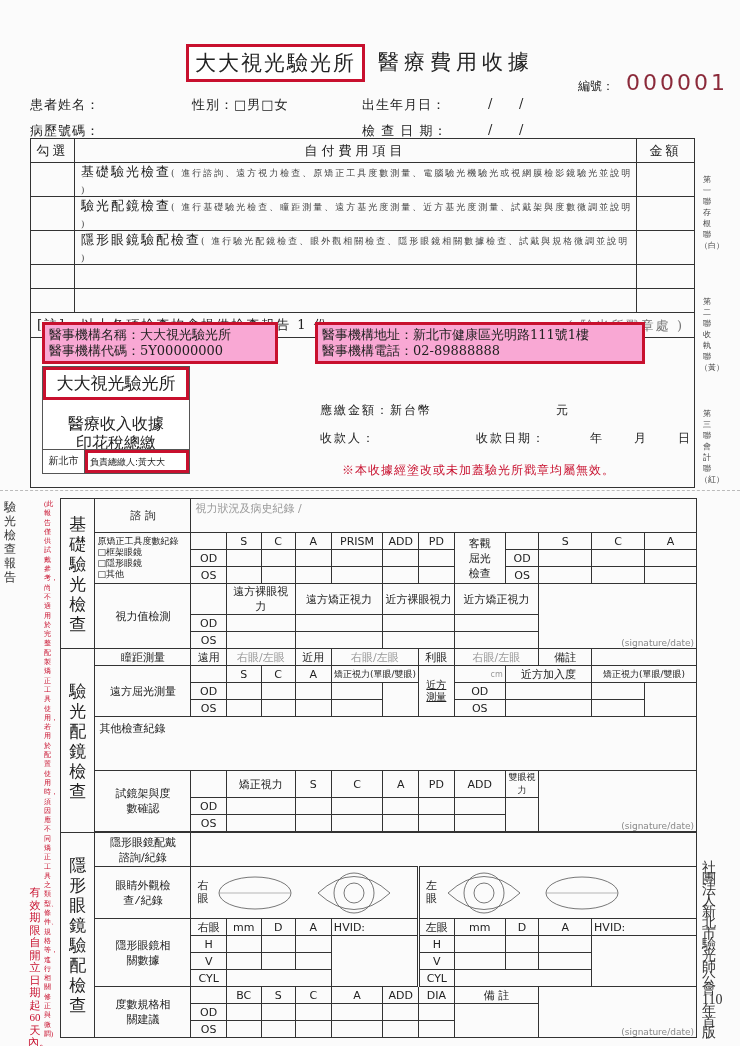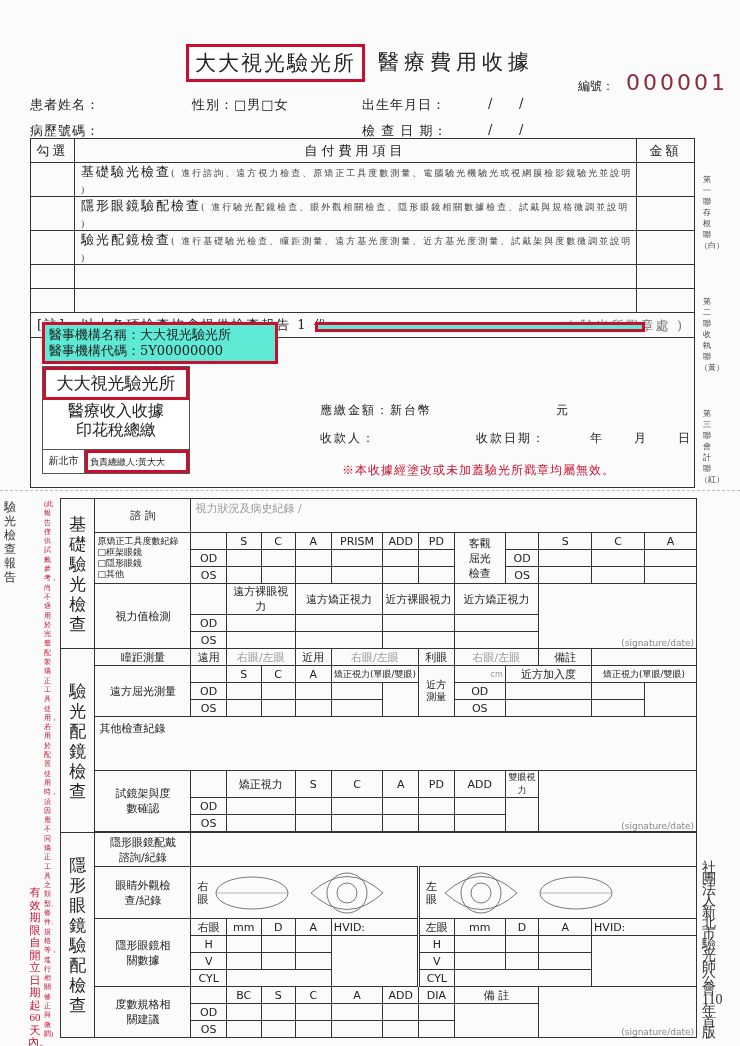--- a/index.html
+++ b/index.html
@@ -14,24 +14,24 @@
   .hdr { font-size: 13px; letter-spacing: 1px; }
   table { border-collapse: collapse; }
   td { border: 1px solid #333; }
   .fee { position: absolute; left: 30px; top: 138px; width: 665px; font-size: 13px; }
   .fee td { height: 24px; }
   .fee .note-row td { height: 25px; }
   .fee small { font-size: 9px; color: #444; }
   .fee .main-item { font-size: 13px; letter-spacing: 2px; padding-left: 6px; }
   .center { text-align: center; }
   .side-copy { position: absolute; left: 700px; width: 14px; font-size: 8px; line-height: 11px; color: #444; text-align: center; margin-top: 34px; }
-  .infobox { position: absolute; background: #5eead4; font-size: 13px; line-height: 16px; padding: 2px 4px; }
+  .infobox { position: absolute; background: #f9a8d4; font-size: 13px; line-height: 16px; padding: 2px 4px; }
   .stamp { position: absolute; left: 42px; top: 366px; width: 148px; height: 108px; border: 1px solid #555; background: #fff; }
   .stamp .s1 { font-family: "DejaVu Sans", sans-serif; font-size: 17px; text-align: center; padding: 2px 0; }
-  .stamp .s2 { font-family: "DejaVu Sans", sans-serif; font-size: 16px; text-align: center; line-height: 19px; margin-top: 1px; }
+  .stamp .s2 { font-family: "DejaVu Sans", sans-serif; font-size: 16px; text-align: center; line-height: 19px; margin-top: 14px; }
   .stamp .s3 { position: absolute; bottom: 0; left: 0; right: 0; height: 24px; border-top: 1px solid #555; font-size: 10px; font-family: "DejaVu Sans", sans-serif; display: flex; align-items: center; }
   .pay { font-size: 12px; letter-spacing: 2px; }
   .warn { color: #c8102e; font-size: 12px; letter-spacing: 1px; }
   .report { position: absolute; left: 60px; top: 498px; width: 637px; font-family: "DejaVu Sans", sans-serif; font-size: 11px; }
   .report td { height: 17px; text-align: center; padding: 0 2px; }
   .report .sec { font-size: 17px; width: 34px; line-height: 20px; }
   .report .lbl { font-size: 11px; width: 98px; }
   .gray { color: #999; }
   .sig { color: #888; font-size: 9px; text-align: right !important; vertical-align: bottom; }
   .vleft { position: absolute; font-family: Liberation Serif, serif; }
@@ -62,26 +62,26 @@
       <td class="center" style="letter-spacing:4px;">自付費用項目</td>
       <td class="center" style="width:58px;letter-spacing:3px;">金額</td>
     </tr>
     <tr>
       <td></td>
       <td class="main-item"><span>基礎驗光檢查</span><small>( 進行諮詢、遠方視力檢查、原矯正工具度數測量、電腦驗光機驗光或視網膜檢影鏡驗光並說明 )</small></td>
       <td></td>
     </tr>
     <tr>
       <td></td>
+      <td class="main-item"><span>驗光配鏡檢查</span><small>( 進行基礎驗光檢查、瞳距測量、遠方基光度測量、近方基光度測量、試戴架與度數微調並說明 )</small></td>
+      <td></td>
+    </tr>
+    <tr>
+      <td></td>
       <td class="main-item"><span>隱形眼鏡驗配檢查</span><small>( 進行驗光配鏡檢查、眼外觀相關檢查、隱形眼鏡相關數據檢查、試戴與規格微調並說明 )</small></td>
-      <td></td>
-    </tr>
-    <tr>
-      <td></td>
-      <td class="main-item"><span>驗光配鏡檢查</span><small>( 進行基礎驗光檢查、瞳距測量、遠方基光度測量、近方基光度測量、試戴架與度數微調並說明 )</small></td>
       <td></td>
     </tr>
     <tr>
       <td></td>
           <td></td>
           <td></td>
     </tr>
     <tr>
       <td></td>
           <td></td>
@@ -100,20 +100,22 @@
   <div class="side-copy" style="top:262px;">第二聯 收執聯（黃）</div>
   <div class="side-copy" style="top:374px;">第三聯 會計聯（紅）</div>
 
   <div class="abs" style="left:30px;top:312px;width:665px;height:176px;border:1px solid #333;border-top:none;"></div>
 
   <div class="infobox redbox" style="left:42px;top:322px;width:236px;">
     <div>醫事機構名稱：大大視光驗光所</div>
     <div>醫事機構代碼：5Y00000000</div>
   </div>
   <div class="infobox redbox" style="left:315px;top:322px;width:330px;">
+    <div>醫事機構地址：新北市健康區光明路111號1樓</div>
+    <div>醫事機構電話：02-89888888</div>
   </div>
 
   <div class="stamp">
     <div class="s1 redbox">大大視光驗光所</div>
     <div class="s2">醫療收入收據</div>
     <div class="s2" style="margin-top:0;">印花稅總繳</div>
     <div class="s3">
       <span style="width:42px;text-align:center;border-right:1px solid #555;height:100%;line-height:22px;">新北市</span>
       <span class="redbox" style="flex:1;height:100%;line-height:18px;padding-left:2px;font-size:9px;">負責總繳人:黃大大</span>
     </div>
@@ -242,21 +244,21 @@
       <td>備註</td>
       <td colspan="2"></td>
     </tr>
     <tr>
       <td rowspan="3" class="lbl">遠方屈光測量</td>
       <td></td>
       <td>S</td>
       <td>C</td>
       <td>A</td>
       <td colspan="2" style="font-size:9px;">矯正視力(單眼/雙眼)</td>
-      <td rowspan="3" style="font-size:10px;line-height:12px;width:14px;padding:0 3px;">近方測量</td>
+      <td rowspan="3" style="font-size:10px;line-height:12px;width:14px;padding:0 3px;text-decoration:underline;">近方測量</td>
       <td class="gray" style="text-align:right;font-size:8px;">cm</td>
       <td colspan="2">近方加入度</td>
       <td colspan="2" style="font-size:9px;">矯正視力(單眼/雙眼)</td>
     </tr>
     <tr>
       <td>OD</td>
       <td></td>
           <td></td>
           <td></td>
           <td></td>
@@ -312,21 +314,21 @@
     </tr>
     <tr style="height:1px;">
           <td colspan="13" style="border:none;height:0;"></td>
         </tr>
 
     <tr style="height:34px;">
       <td rowspan="12" class="sec"><span style="display:inline-block;width:17px;">隱形眼鏡驗配檢查</span></td>
       <td class="lbl" style="padding:0 10px;">隱形眼鏡配戴諮詢/紀錄</td>
       <td colspan="12"></td>
     </tr>
-    <tr style="height:52px;">
+    <tr style="height:52px;font-family:Liberation Mono, monospace;">
       <td class="lbl" style="padding:0 14px;">眼睛外觀檢查/紀錄</td>
       <td colspan="6" style="text-align:left;padding-left:6px;border-right:3px double #333;">
         <span style="display:inline-block;width:12px;font-size:11px;line-height:13px;vertical-align:middle;">右眼</span>
         <svg class="eye-svg" width="78" height="38" viewBox="0 0 78 38">
               <ellipse cx="39" cy="19" rx="36" ry="16" fill="none" stroke="#555" stroke-width="0.8"></ellipse>
               <line x1="3" y1="19" x2="75" y2="19" stroke="#999" stroke-width="0.7"></line>
             </svg>
         <svg class="eye-svg" width="78" height="46" viewBox="0 0 78 46" style="margin-left:14px;">
               <path d="M3 23 Q39 -10 75 23 Q39 56 3 23 Z" fill="none" stroke="#555" stroke-width="0.8"></path>
               <circle cx="39" cy="23" r="20" fill="none" stroke="#555" stroke-width="0.8"></circle>

